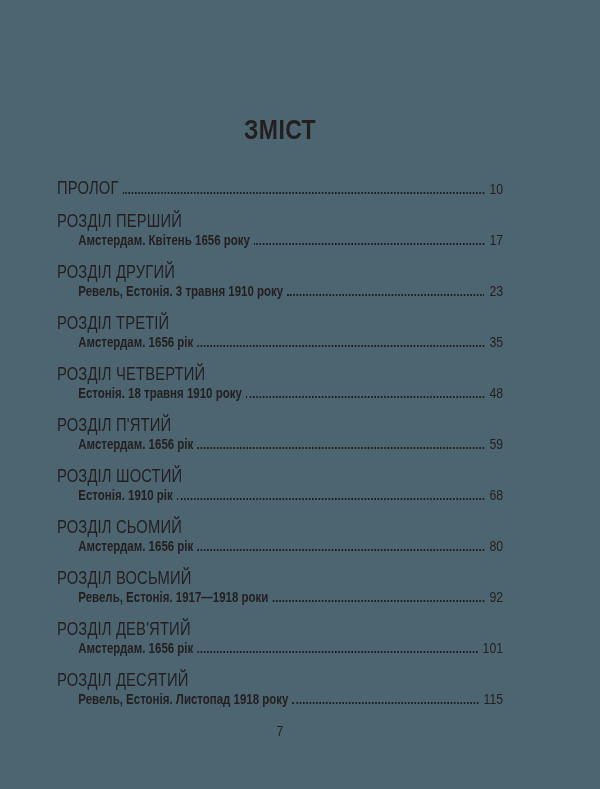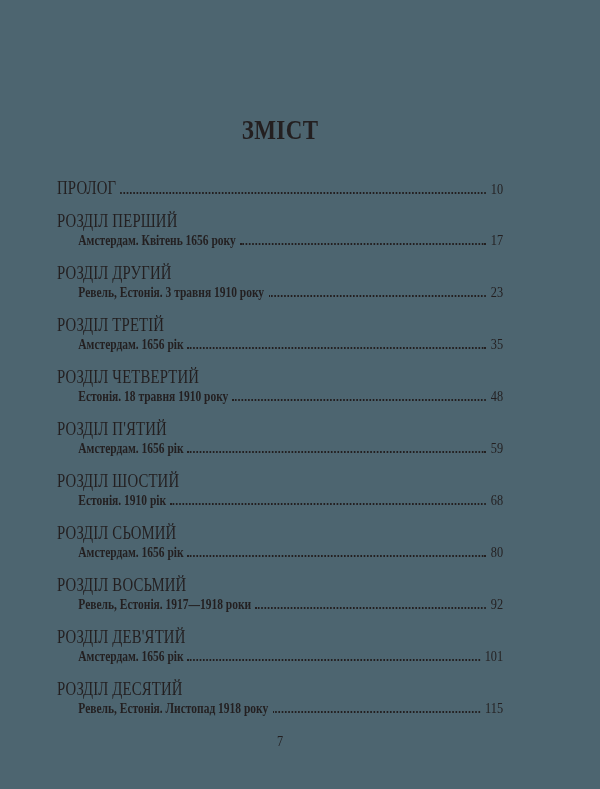--- a/index.html
+++ b/index.html
@@ -7,21 +7,20 @@
     width: 600px; height: 789px;
     font-family: "Liberation Sans", "DejaVu Sans", sans-serif;
     -webkit-font-smoothing: antialiased;
   }
   #page {
     position: relative;
     width: 600px; height: 789px;
     background: #4d6570;
     overflow: hidden;
     color: #231f20;
-    font-family: Liberation Serif, serif;
   }
   
   .content {
     position: absolute;
     left: 57px; top: 112px;
     width: 446px;
   }
   .squeeze {
     width: 544px;                 
     transform: scaleX(0.82);

